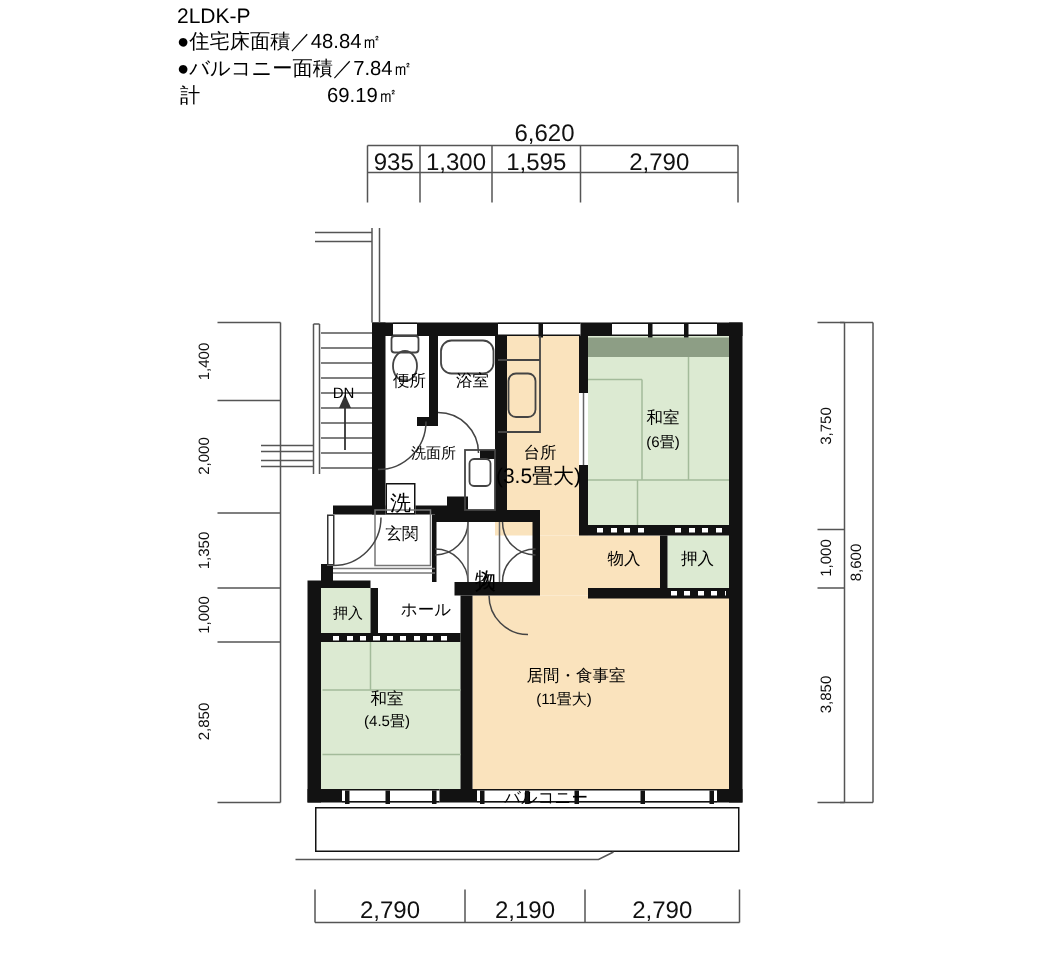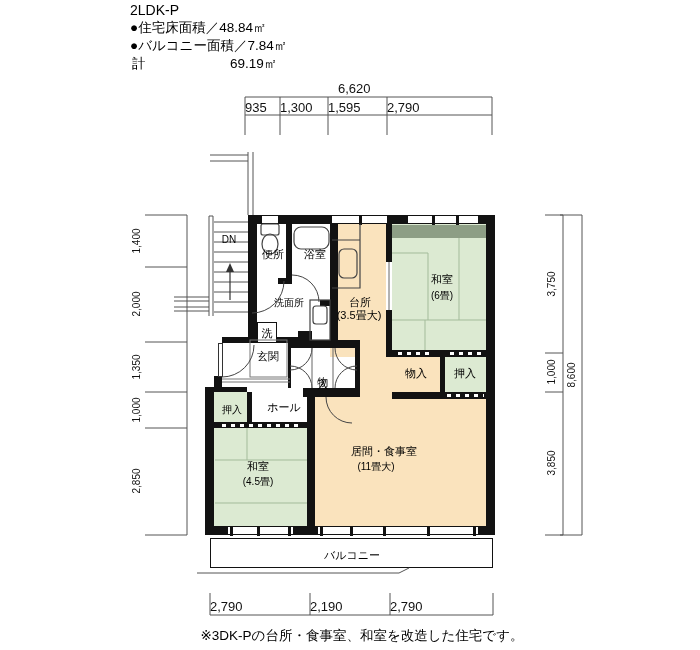--- a/index.html
+++ b/index.html
@@ -11,25 +11,25 @@
   .wood{background:#fae3bd;}
   .band{background:#8d9e85;}
   .wall{position:absolute;background:#121212;}
   .dash{position:absolute;height:3px;background:repeating-linear-gradient(90deg,#ffffff 0 4px,transparent 4px 9px);}
   .win{position:absolute;height:9px;background:#fff;border-top:1.5px solid #121212;border-bottom:1.5px solid #121212;box-sizing:border-box;}
   .mull{position:absolute;width:3px;height:9px;background:#121212;top:0;}
   .slide{position:absolute;background:#fff;}
   .slide::after{content:"";position:absolute;background:#777;}
   .lbl{position:absolute;font-size:11px;line-height:1.15;text-align:center;white-space:nowrap;}
   .sm{font-size:10px;}
-  .xs{font-size:11px;}
-  .dim{position:absolute;font-size:13px;white-space:nowrap;color:#111;}
+  .xs{font-size:14px;}
+  .dim{position:absolute;font-size:16px;text-align:center;white-space:nowrap;color:#111;}
   .rdim{position:absolute;width:44px;height:12px;font-size:10px;text-align:center;white-space:nowrap;color:#111;transform:rotate(-90deg);}
   .vtext{writing-mode:vertical-rl;text-orientation:upright;letter-spacing:1px;}
-  .hdr{position:absolute;font-size:13.5px;white-space:nowrap;margin-left:12px;}
+  .hdr{position:absolute;font-size:13.5px;white-space:nowrap;}
   .box{position:absolute;background:#fff;border:1px solid #121212;box-sizing:border-box;}
   svg{position:absolute;left:0;top:0;}
 </style>
 </head>
 <body>
 
 <div id="canvas">
 
   <div class="hdr" style="left:118px;top:2px;font-size:14px;">2LDK-P</div>
   <div class="hdr" style="left:118px;top:19px;">●住宅床面積／48.84㎡</div>
@@ -190,22 +190,22 @@
   <div class="lbl" style="left:246px;top:351px;width:44px;font-family:Liberation Mono, monospace;">玄関</div>
   <div class="lbl xs vtext" style="left:316px;top:351px;height:36px;">物入</div>
   <div class="lbl" style="left:262px;top:401px;width:44px;">ホール</div>
   <div class="lbl sm" style="left:213px;top:404px;width:38px;">押入</div>
   <div class="lbl" style="left:394px;top:367px;width:44px;">物入</div>
   <div class="lbl" style="left:443px;top:367px;width:44px;">押入</div>
   <div class="lbl" style="left:236px;top:460px;width:44px;">和室</div>
   <div class="lbl sm" style="left:230px;top:476px;width:56px;">(4.5畳)</div>
   <div class="lbl" style="left:344px;top:445px;width:80px;">居間・食事室</div>
   <div class="lbl sm" style="left:345px;top:461px;width:62px;">(11畳大)</div>
-  <div class="lbl" style="left:312px;top:549px;width:80px;">バルコニー</div>
-  <div class="lbl sm" style="left:216px;top:234px;width:26px;text-align:center;">DN</div>
+  <div class="lbl" style="left:312px;top:526px;width:80px;text-align:right;">バルコニー</div>
+  <div class="lbl sm" style="left:216px;top:257px;width:26px;text-align:center;">DN</div>
 
   <div class="dim" style="left:338px;top:81px;width:50px;">6,620</div>
   <div class="dim" style="left:245px;top:100px;width:35px;">935</div>
   <div class="dim" style="left:280px;top:100px;width:48px;">1,300</div>
   <div class="dim" style="left:328px;top:100px;width:59px;">1,595</div>
   <div class="dim" style="left:387px;top:100px;width:105px;">2,790</div>
 
   <div class="rdim" style="left:115px;top:235px;">1,400</div>
   <div class="rdim" style="left:115px;top:298px;">2,000</div>
   <div class="rdim" style="left:115px;top:361px;">1,350</div>
@@ -214,15 +214,14 @@
 
   <div class="rdim" style="left:530px;top:278px;">3,750</div>
   <div class="rdim" style="left:530px;top:366px;">1,000</div>
   <div class="rdim" style="left:530px;top:457px;">3,850</div>
   <div class="rdim" style="left:550px;top:369px;">8,600</div>
 
   <div class="dim" style="left:210px;top:599px;width:100px;">2,790</div>
   <div class="dim" style="left:310px;top:599px;width:80px;">2,190</div>
   <div class="dim" style="left:390px;top:599px;width:103px;">2,790</div>
 
-  <div class="hdr" style="left:0px;top:627px;width:700px;text-align:center;">※3DK-Pの台所・食事室、和室を改造した住宅です。</div>
 
 </div>
 
 </body></html>

